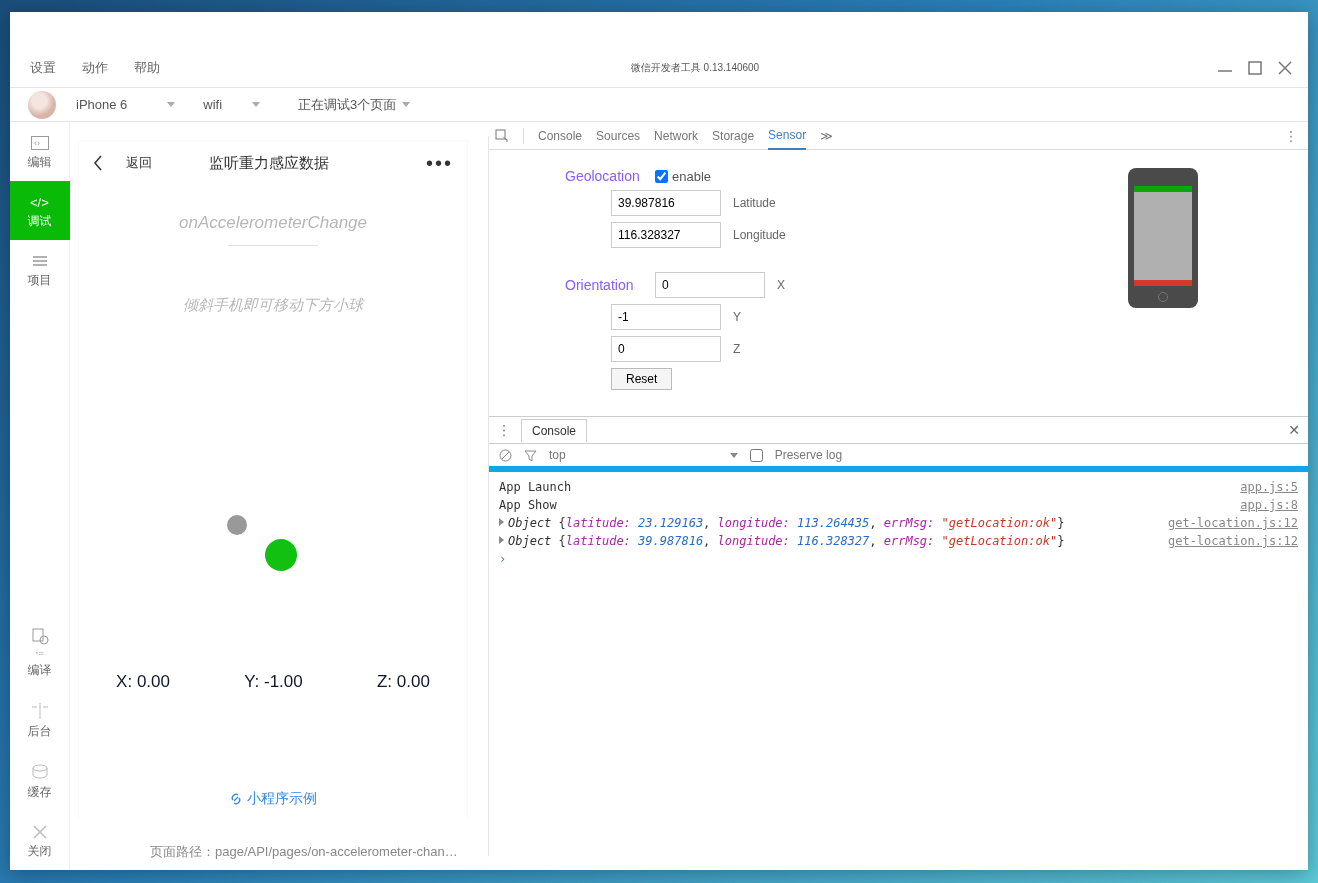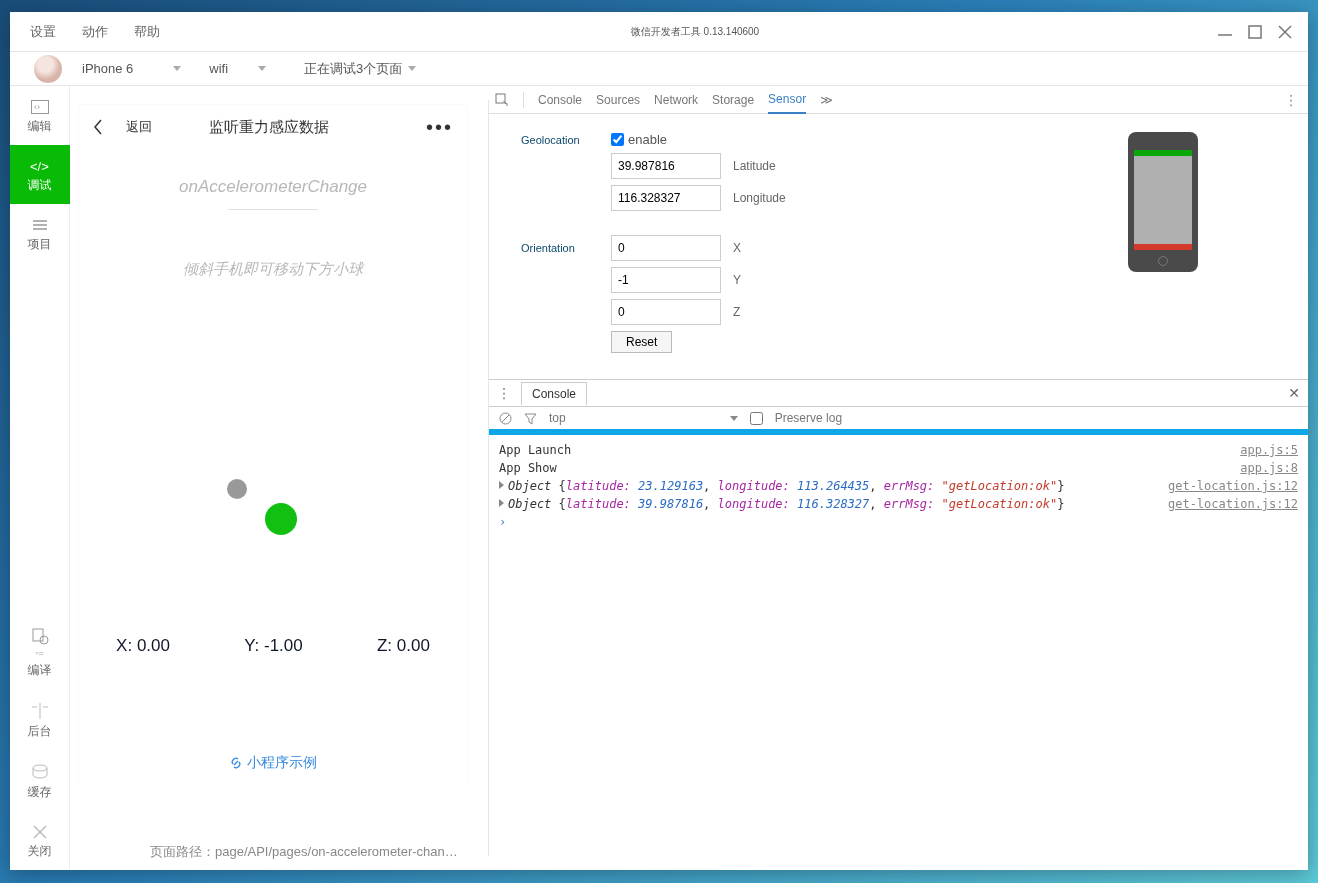--- a/index.html
+++ b/index.html
@@ -1,24 +1,24 @@
 <!DOCTYPE html>
 <html><head>
   <meta charset="utf-8">
   <style>
     * { box-sizing: border-box; margin: 0; padding: 0; }
     body { font-family: "Segoe UI", "Microsoft YaHei", sans-serif; font-size: 13px; color: #333; background: linear-gradient(135deg, #1a4d7a 0%, #2a7fb8 45%, #5dc9d8 100%); width: 1318px; height: 883px; overflow: hidden; }
     .window { position: absolute; left: 10px; top: 12px; width: 1298px; height: 858px; background: #fff; box-shadow: 0 4px 20px rgba(0,0,0,0.3); display: flex; flex-direction: column; }
-    .titlebar { height: 40px; display: flex; align-items: center; border-bottom: 1px solid #e5e5e5; padding: 0 8px; }
+    .titlebar { height: 40px; display: flex; align-items: center; border-bottom: 1px solid #e5e5e5; padding: 0 8px; margin-top: 36px; }
     .titlebar-menu { display: flex; gap: 2px; }
     .titlebar-menu span { padding: 6px 12px; color: #666; cursor: default; }
     .titlebar-title { flex: 1; text-align: center; color: #555; font-size: 10px; }
     .win-controls { display: flex; align-items: center; gap: 16px; margin-right: 8px; }
     .win-controls svg { cursor: default; }
-    .toolbar { height: 34px; display: flex; align-items: center; border-bottom: 1px solid #e5e5e5; padding-left: 24px; }
+    .toolbar { height: 34px; display: flex; align-items: center; border-bottom: 1px solid #e5e5e5; padding-left: 18px; }
     .avatar { width: 28px; height: 28px; border-radius: 50%; background: radial-gradient(circle at 40% 35%, #f5e5e0 30%, #d8b5a8 60%); margin-right: 20px; }
     .dd { display: flex; align-items: center; color: #555; margin-right: 28px; cursor: default; }
     .dd-caret { width: 0; height: 0; border-left: 4px solid transparent; border-right: 4px solid transparent; border-top: 5px solid #aaa; margin-left: 40px; }
     .dd.narrow .dd-caret { margin-left: 30px; }
     .debug-status { display: flex; align-items: center; margin-left: 10px; color: #555; }
     .debug-status .dd-caret { margin-left: 6px; }
     .content { flex: 1; display: flex; overflow: hidden; }
     .left-rail { width: 60px; border-right: 1px solid #eee; display: flex; flex-direction: column; align-items: center; }
     .rail-item { width: 60px; display: flex; flex-direction: column; align-items: center; padding: 14px 0 10px; color: #666; font-size: 12px; cursor: default; }
     .rail-item.active { background: #09bb07; color: #fff; }
@@ -42,21 +42,21 @@
     .page-path { position: absolute; bottom: 0; left: 68px; right: 12px; height: 36px; line-height: 36px; color: #888; font-size: 13px; padding: 0 12px; white-space: nowrap; overflow: hidden; text-overflow: ellipsis; }
     .divider-v { width: 1px; background: #e5e5e5; margin: 14px 0; }
     .dev-col { flex: 1; display: flex; flex-direction: column; overflow: hidden; }
     .dev-tabs { height: 28px; border-bottom: 1px solid #ddd; display: flex; align-items: center; padding: 0 6px; gap: 14px; color: #777; font-size: 12px; }
     .dev-tabs .tab { cursor: default; }
     .dev-tabs .tab.active { color: #3b7fc4; border-bottom: 2px solid #3b7fc4; padding-bottom: 6px; margin-bottom: -7px; }
     .dev-tabs .spacer { flex: 1; }
     .sensor-pane { padding: 18px 10px 20px 32px; color: #555; display: flex; }
     .sensor-form { flex: 1; }
     .row { display: flex; align-items: center; margin-bottom: 6px; }
-    .row .sec-label { width: 90px; color: #0c4a6e; font-size: 11px; }
+    .row .sec-label { width: 90px; color: #8b5cf6; font-size: 14px; margin-left: 44px; }
     .row .pad { width: 90px; }
     .row input.num { width: 110px; height: 26px; border: 1px solid #ccc; padding: 0 6px; font-size: 12px; }
     .row .unit { margin-left: 12px; font-size: 12px; color: #666; }
     .row .cb { margin-right: 4px; }
     .reset-btn { border: 1px solid #bbb; background: #f5f5f5; padding: 3px 14px; font-size: 12px; cursor: default; }
     .phone-img { width: 70px; height: 140px; background: #4a4a4a; border-radius: 8px; position: relative; margin-top: 0; margin-right: 100px; }
     .phone-screen { position: absolute; left: 6px; right: 6px; top: 18px; bottom: 22px; background: #b0b0b0; }
     .phone-top-bar { position: absolute; left: 6px; right: 6px; top: 18px; height: 6px; background: #0aa60a; }
     .phone-bot-bar { position: absolute; left: 6px; right: 6px; bottom: 22px; height: 6px; background: #d43a2a; }
     .phone-btn { position: absolute; bottom: 6px; left: 50%; transform: translateX(-50%); width: 10px; height: 10px; border: 1px solid #777; border-radius: 50%; }

